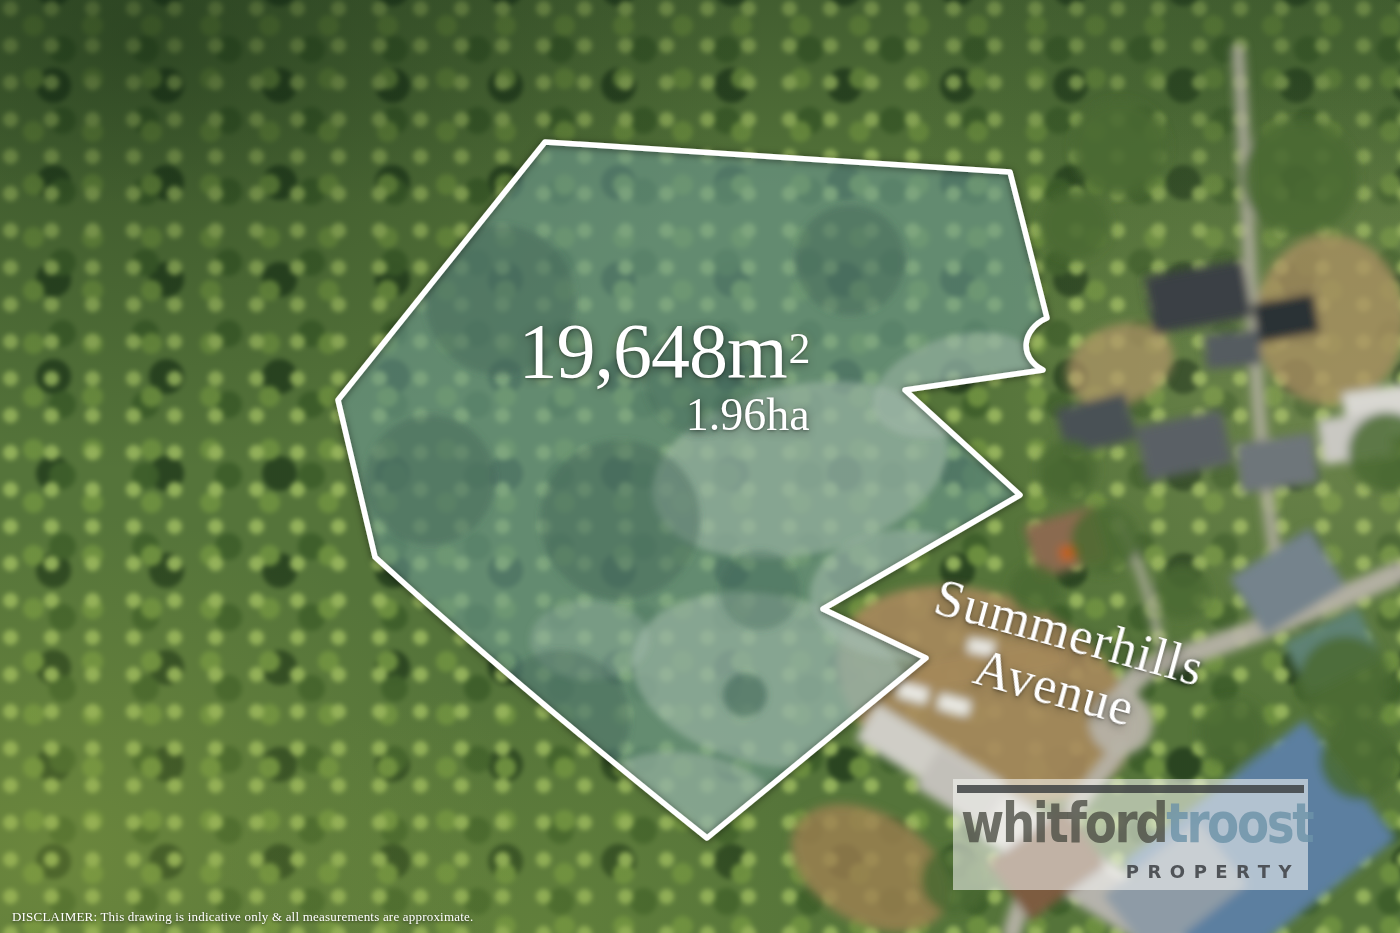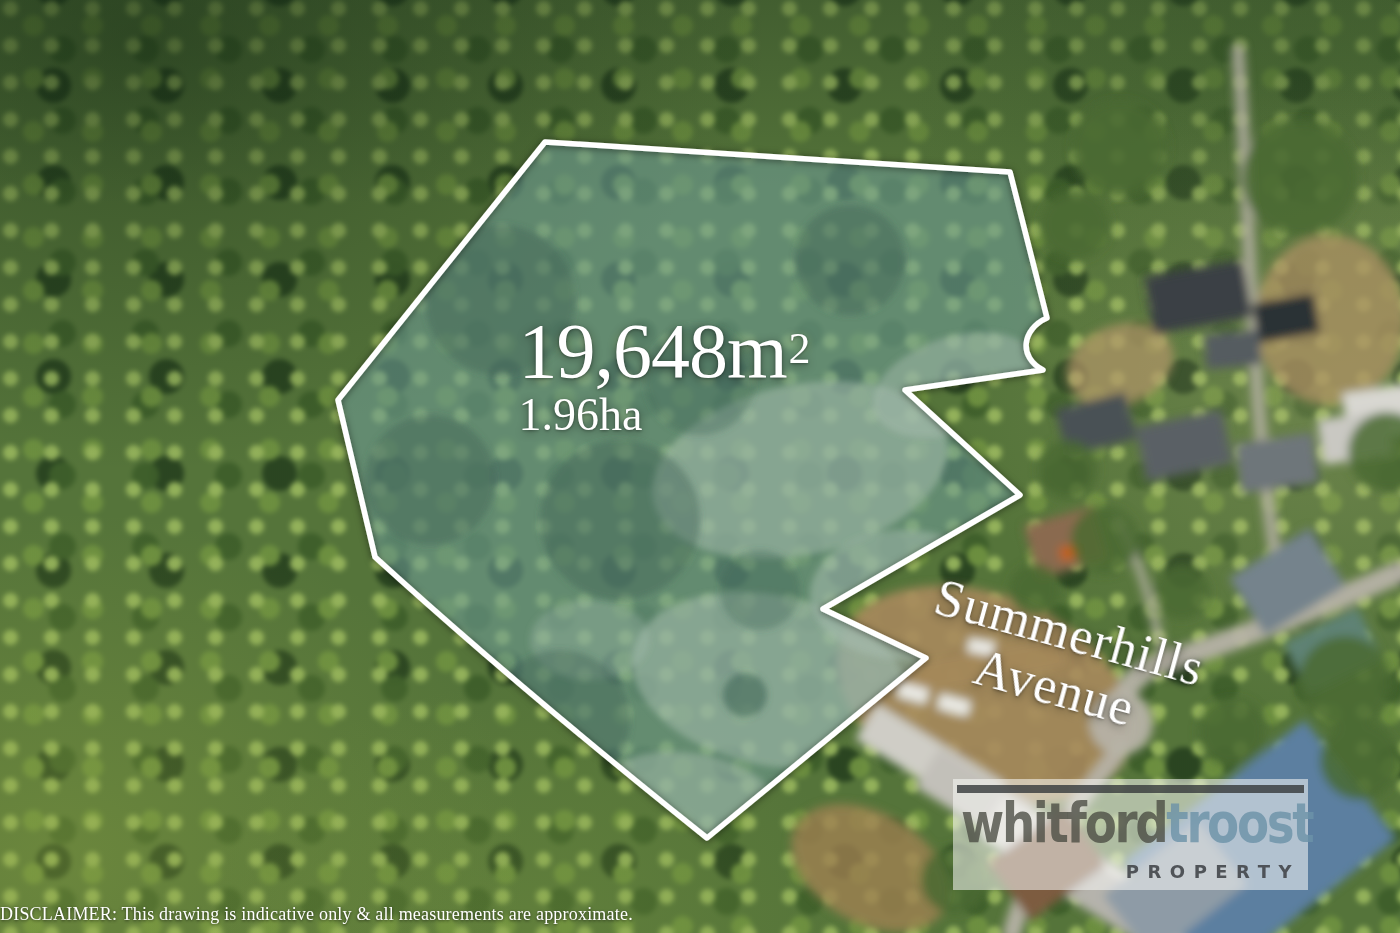--- a/index.html
+++ b/index.html
@@ -27,28 +27,28 @@
   .tint-leftlight{background:
       radial-gradient(760px 560px at 4% 92%, rgba(150,170,66,.34), transparent 62%),
       radial-gradient(560px 420px at 38% 100%, rgba(128,156,62,.28), transparent 60%);}
   .tint-right{background:
       radial-gradient(640px 520px at 97% 42%, rgba(196,190,142,.22), transparent 62%),
       radial-gradient(500px 380px at 88% 12%, rgba(60,90,44,.30), transparent 65%);}
   .scene{position:absolute;inset:0;}
   
   .overlay-text{position:absolute;color:#fff;
     text-shadow:0 2px 10px rgba(0,0,0,.45),0 1px 3px rgba(0,0,0,.35);}
-  .area-label{left:664px;top:312px;transform:translateX(-50%);text-align:left;}
+  .area-label{left:664px;top:312px;transform:translateX(-50%);text-align:right;}
   .area-label .l1{font-size:78px;line-height:1;letter-spacing:-1px;}
   .area-label .l1 sup{font-size:44px;vertical-align:14px;margin-left:2px;}
   .area-label .l2{font-size:46px;line-height:1;margin-top:2px;}
   .area-label .l3{font-size:46px;line-height:1;margin-top:6px;}
   .street-label{left:1062px;top:660px;transform:translate(-50%,-50%) rotate(15.5deg);
     text-align:center;font-size:52px;line-height:1.1;letter-spacing:1px;white-space:nowrap;}
-  .disclaimer{left:0;bottom:8px;font-size:18px;letter-spacing:.2px;
+  .disclaimer{left:12px;bottom:8px;font-size:13px;letter-spacing:.2px;
     text-shadow:0 1px 3px rgba(0,0,0,.6);}
   
   .logo-box{position:absolute;left:953px;top:779px;width:355px;height:111px;
     background:rgba(250,250,248,.55);font-family:"DejaVu Sans","Liberation Sans",sans-serif;}
   .logo-bar{margin:6px 4px 0 4px;height:8px;background:rgba(56,60,62,.82);}
   .logo-brand{margin:2px 0 0 8px;font-size:60px;font-weight:bold;letter-spacing:-3px;
     line-height:1;white-space:nowrap;transform:scale(.78,.92);transform-origin:left top;}
   .brand-1{color:rgba(74,76,66,.78);}
   .brand-2{color:rgba(109,147,168,.82);}
   .logo-tagline{position:absolute;right:8px;bottom:8px;font-size:18px;font-weight:bold;

